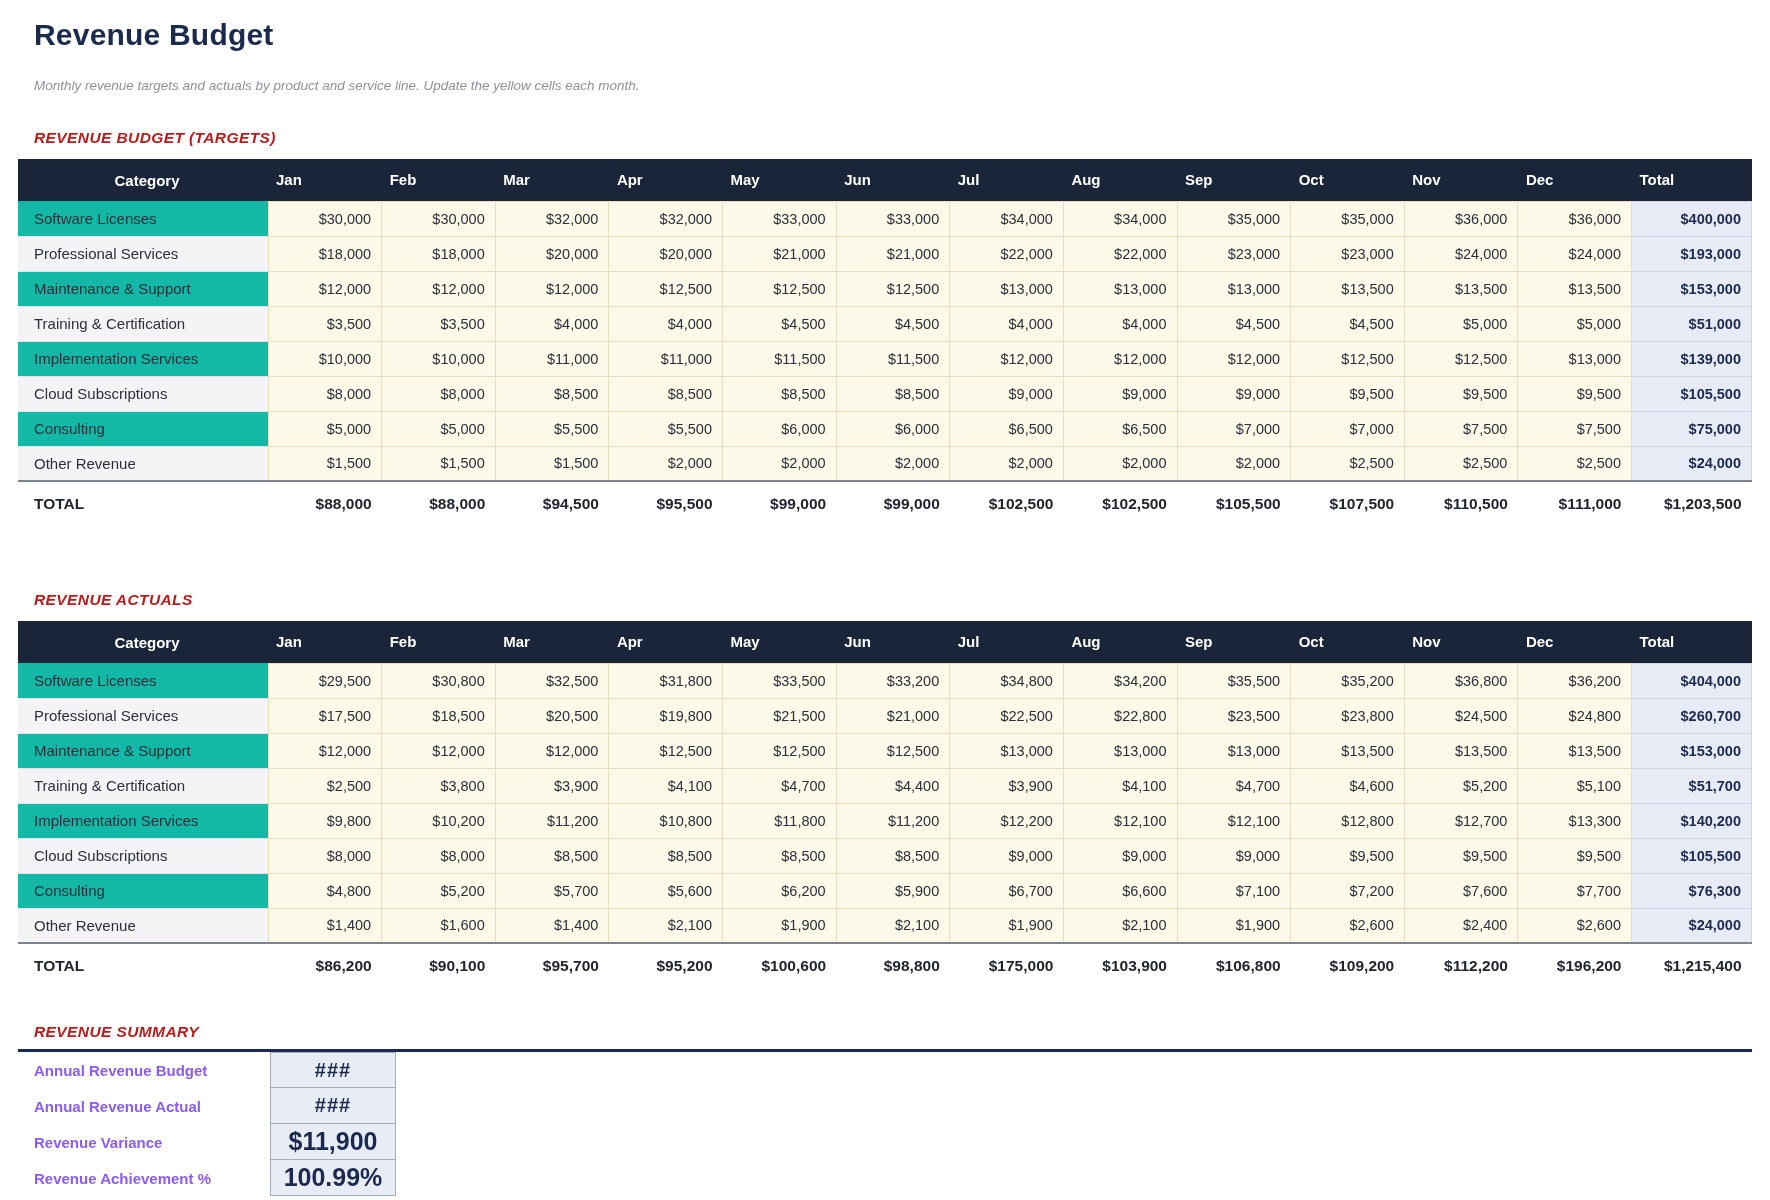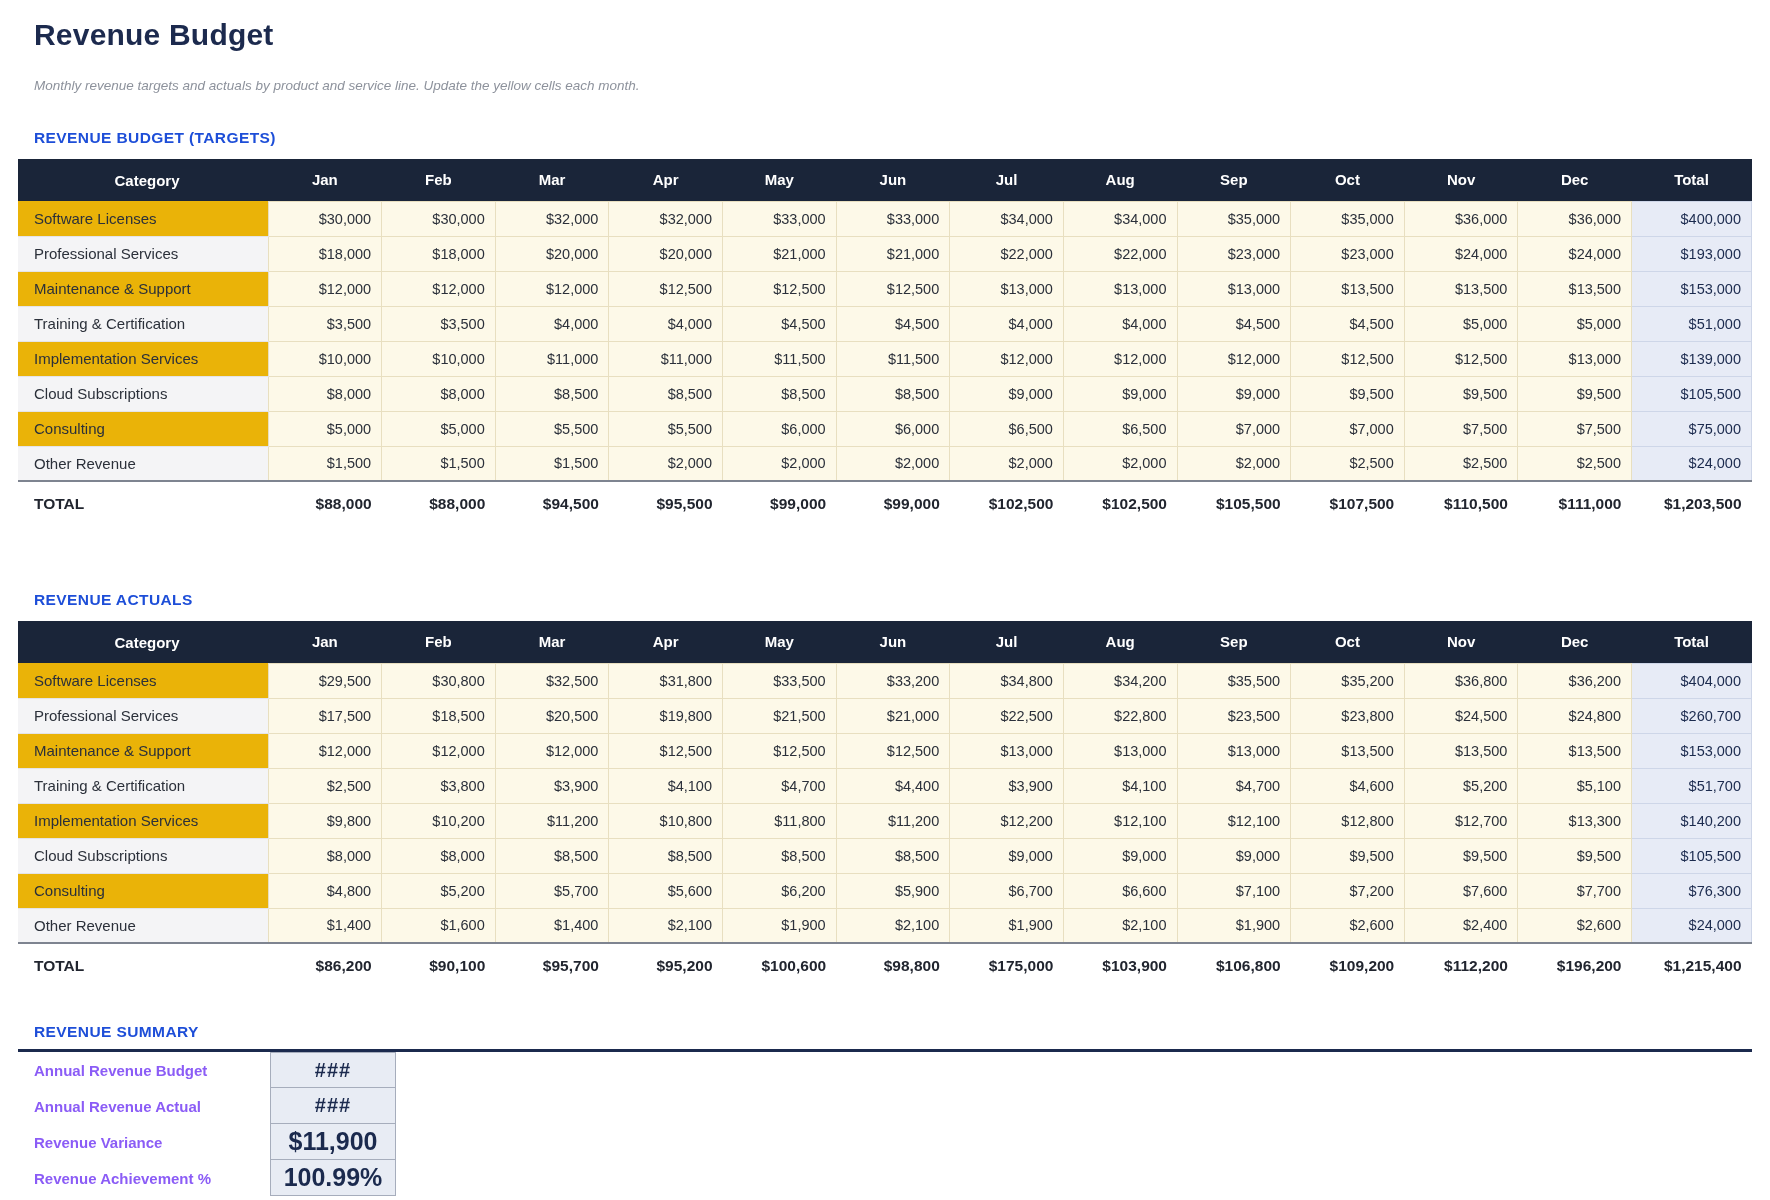--- a/index.html
+++ b/index.html
@@ -14,50 +14,50 @@
   h1.title {
     margin: 4px 0 0 16px;
     font-size: 30px; font-weight: 700; color: #1c2a4e; letter-spacing: 0.2px;
   }
   p.subtitle {
     margin: 26px 0 0 16px;
     font-size: 13.5px; font-style: italic; color: #8d929c;
   }
   h2.section-heading {
     margin: 36px 0 12px 16px;
-    font-size: 15.5px; font-weight: 700; color: #1d4ed8; letter-spacing: 0.4px;
+    font-size: 15.5px; font-weight: 700; color: #b91c1c; letter-spacing: 0.4px; font-style: italic;
   }
   .summary h2.section-heading { margin-bottom: 8px; }
 
   table.budget {
     width: 100%; border-collapse: collapse; table-layout: fixed;
   }
   table.budget col.c-cat   { width: 250px; }
   table.budget col.c-total { width: 120px; }
 
   .budget thead th {
     background: #1a2539; color: #ffffff; font-weight: 700;
-    height: 42px; font-size: 15px; text-align: center; padding: 0 8px;
+    height: 42px; font-size: 15px; text-align: left; padding: 0 8px;
   }
   .budget thead th.cat { text-align: center; padding-left: 16px; }
 
   .budget tbody td { height: 35px; font-size: 14.5px; }
   .budget tbody td.cat {
-    background: #eab308; border-bottom: 1px solid #e4e4e8;
+    background: #14b8a6; border-bottom: 1px solid #e4e4e8;
     text-align: left; padding-left: 16px; color: #2b303a; font-size: 15px;
   }
   .budget tbody tr.even td.cat { background: #f4f4f6; }
   .budget tbody td.val {
     background: #fdf9e8; border: 1px solid #e8dfc0;
     text-align: right; padding-right: 10px; color: #2b303a;
   }
   .budget tbody td.rowtotal {
     background: #e7ebf6; border: 1px solid #ced6e8;
     text-align: right; padding-right: 10px;
-    font-weight: 400; color: #1b2a4e; font-size: 14.5px;
+    font-weight: 700; color: #1b2a4e; font-size: 14.5px;
   }
 
   .budget tfoot td {
     background: #ffffff; border: none; border-top: 2px solid #7e8490;
     height: 44px; font-weight: 700; color: #21252f; font-size: 15.5px;
     text-align: right; padding-right: 10px;
   }
   .budget tfoot td.cat { text-align: left; padding-left: 16px; }
 
   .tbl-wrap { margin-bottom: 6px; }

